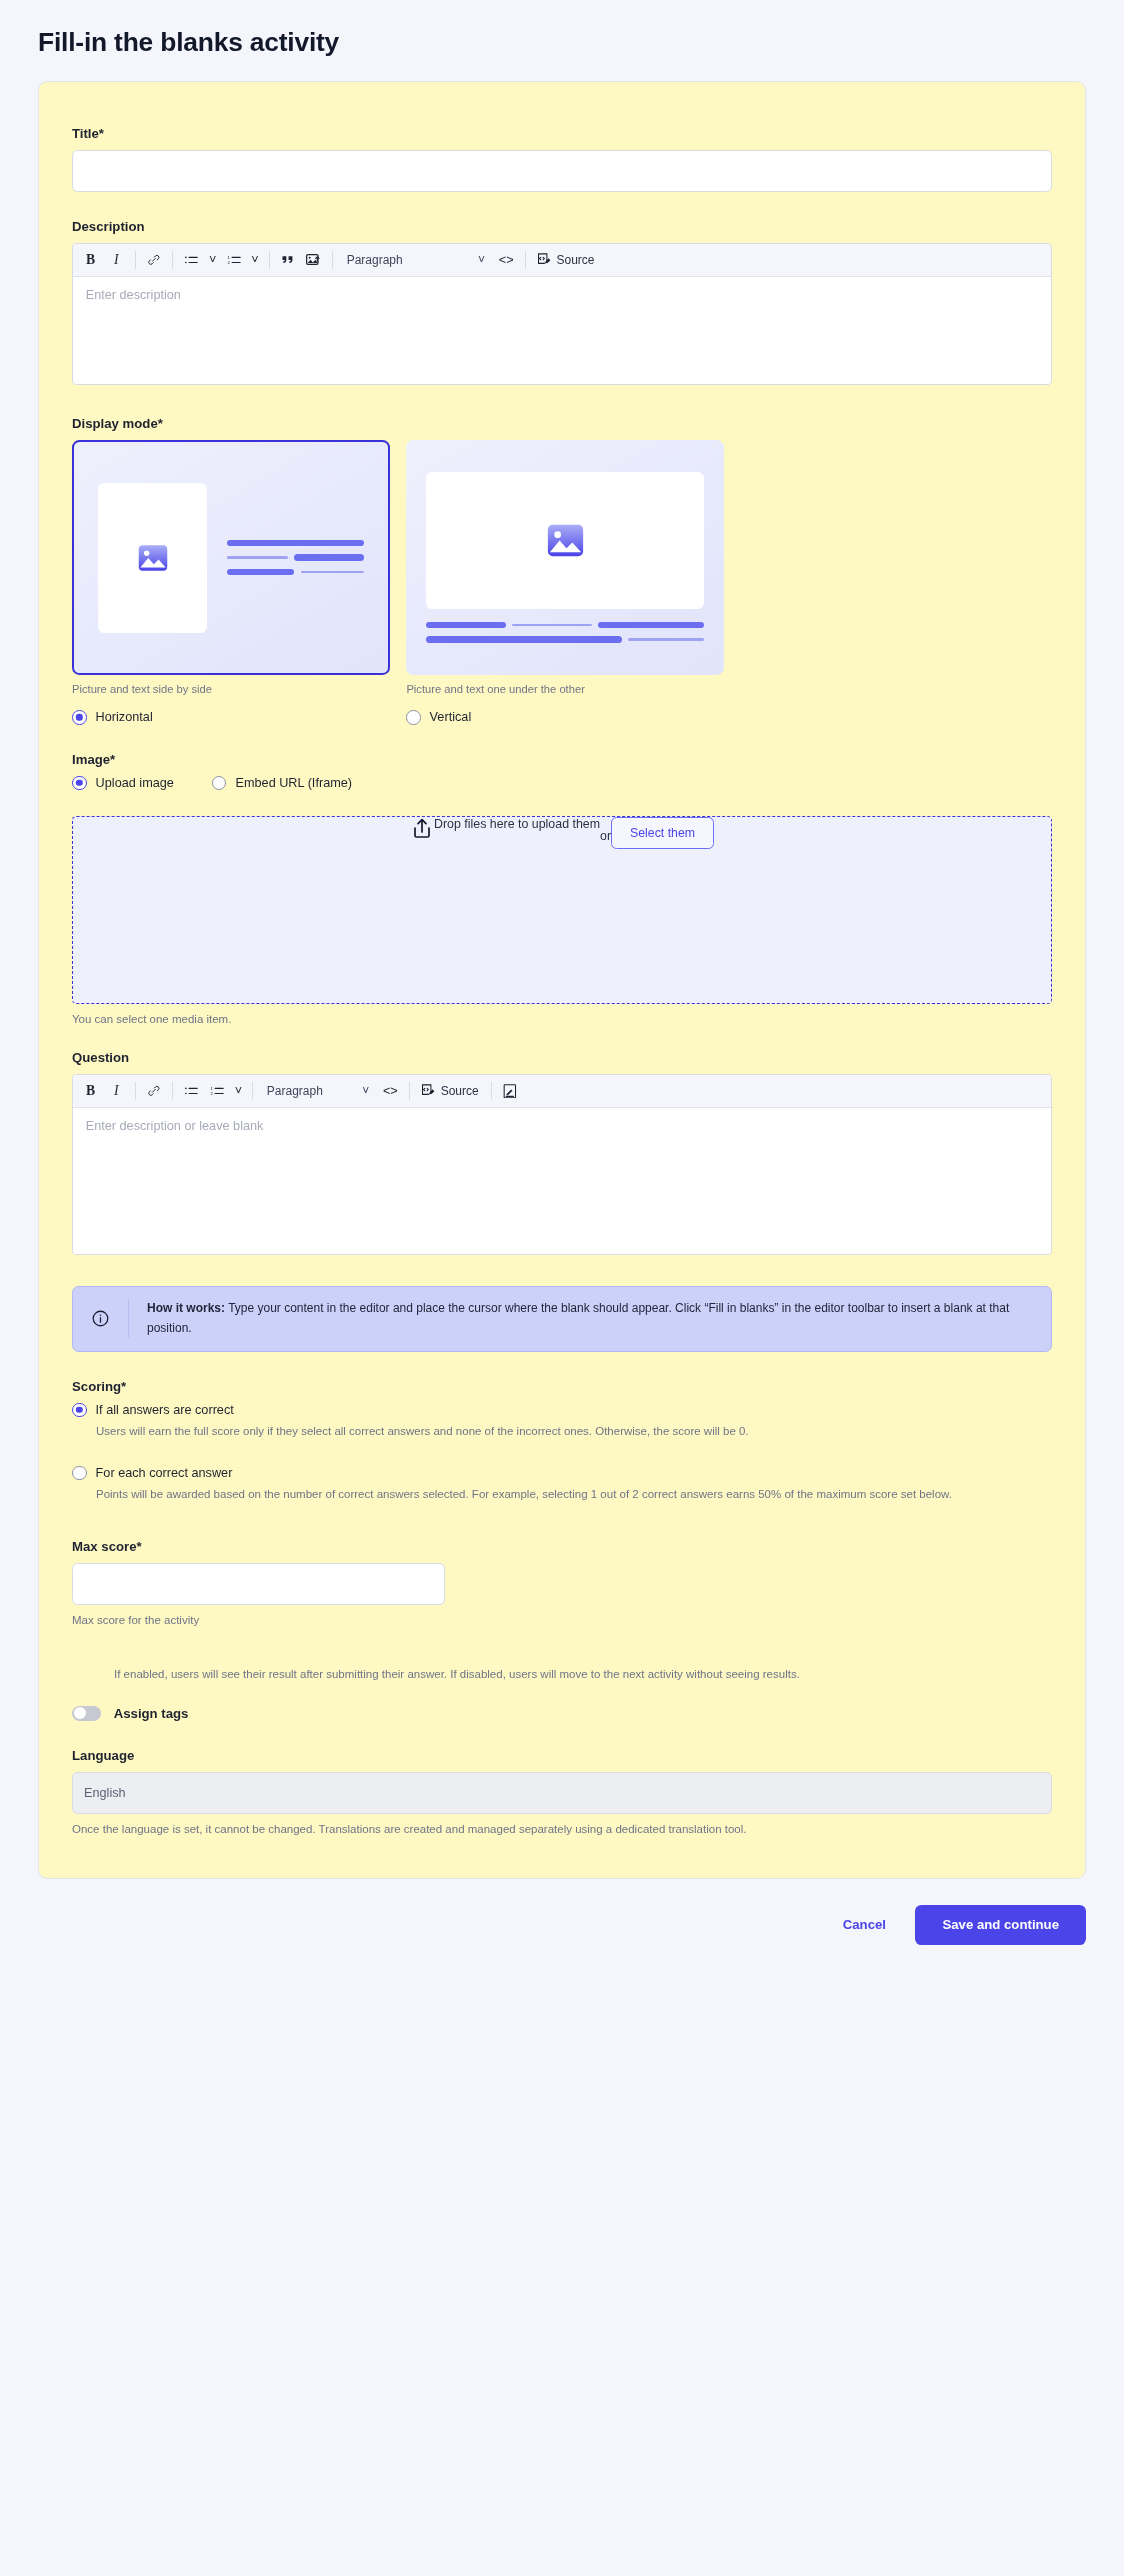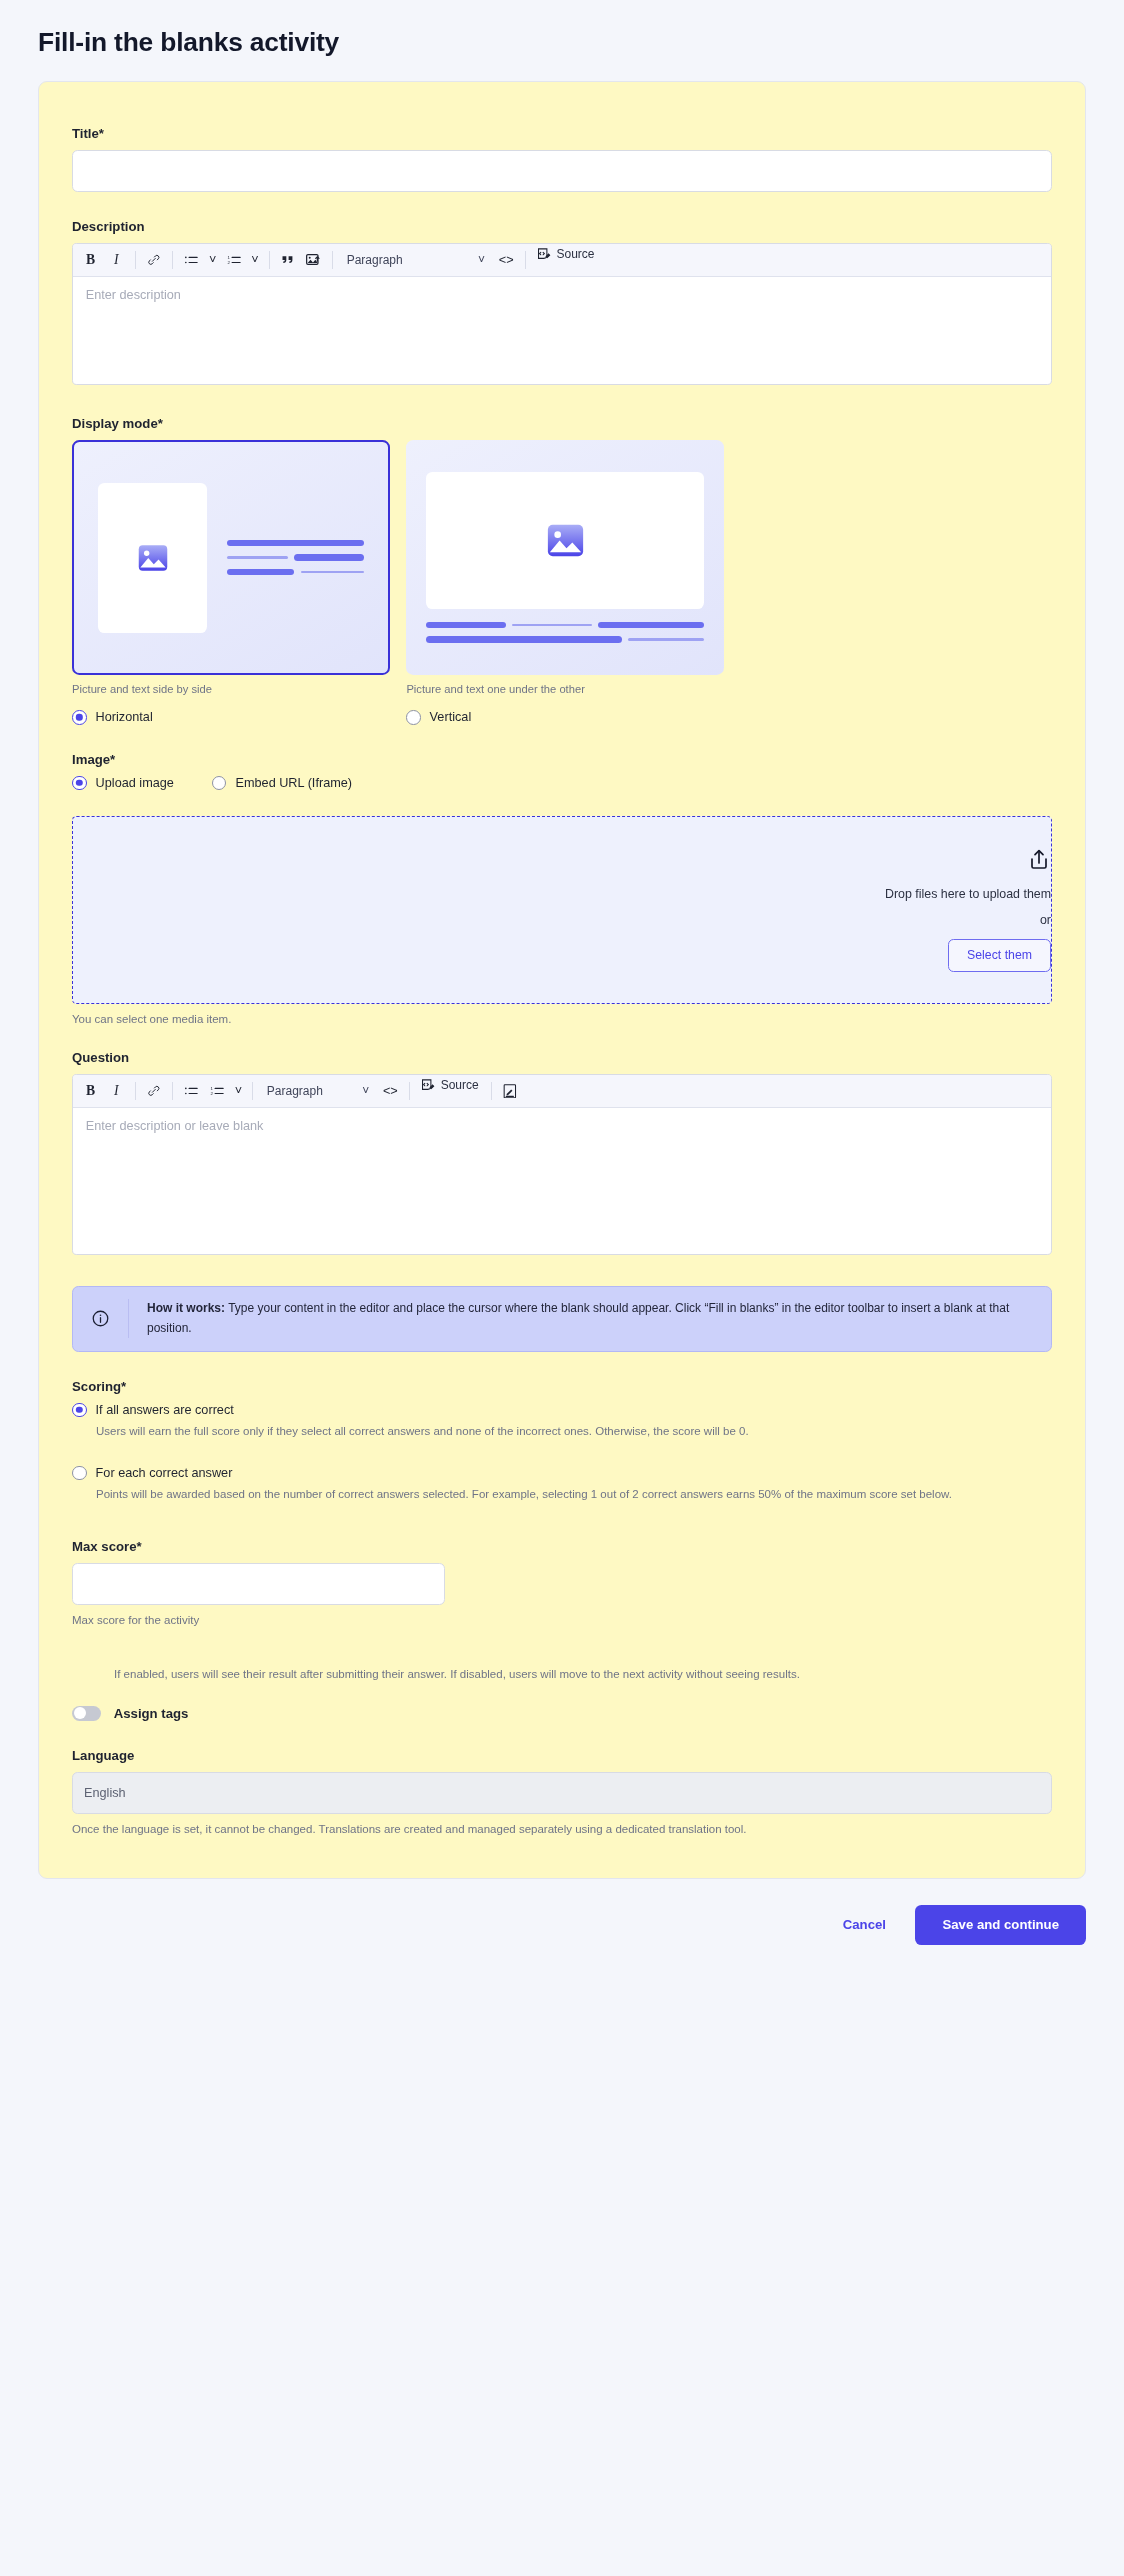--- a/index.html
+++ b/index.html
@@ -104,20 +104,21 @@
     height: 25.5px;
     width: 153px;
     padding: 0 7.3px;
     font-size: 12px;
     color: #40455a;
     border-radius: 3.6px;
     cursor: pointer;
   }
   .tb-source {
     display: flex;
+    align-items: center;
     gap: 5.5px;
     height: 25.5px;
     padding: 0 5.5px;
     font-size: 12px;
     color: #2c3142;
     border-radius: 3.6px;
     cursor: pointer;
   }
   .editor-body {
     min-height: 107px;
@@ -183,22 +184,21 @@
   .mode-radios .radio-row { width: 334px; }
 
   
   .dropzone {
     margin-top: 3.6px;
     border: 1.8px dashed #3a31d8;
     border-radius: 4.6px;
     background: #eef1fd;
     height: 188px;
     display: flex;
-    flex-direction: column;
-    align-items: flex-end;
+    align-items: flex-start;
     justify-content: center;
     gap: 0;
   }
   .dz-icon { margin-bottom: 12px; }
   .dz-text { font-size: 12.4px; color: #2c3142; }
   .dz-or { font-size: 12.4px; color: #2c3142; margin: 12px 0; }
   .dz-btn {
     border: 0.9px solid #6e6cf0;
     color: #4b44e8;
     background: #f5f6fe;

